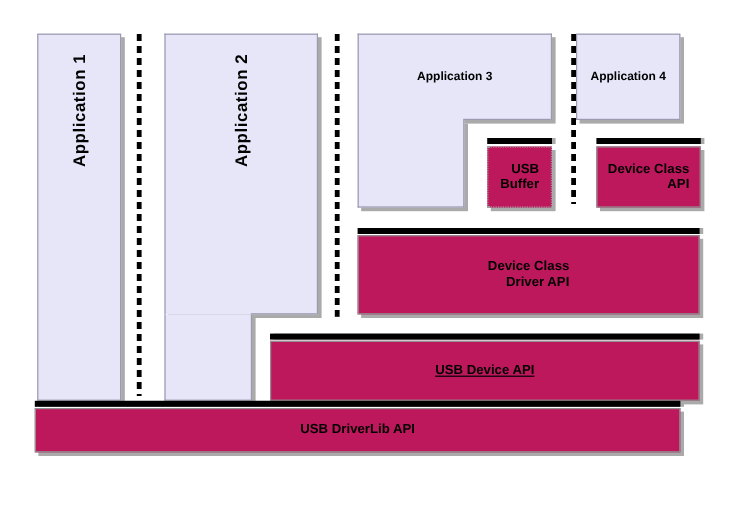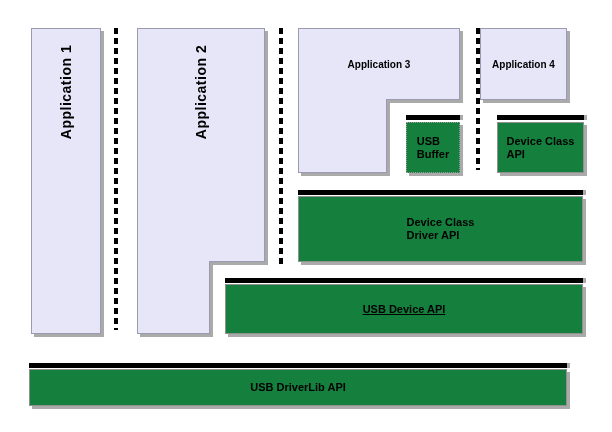--- a/index.html
+++ b/index.html
@@ -33,25 +33,25 @@
   .vdash{
     position:absolute;width:4px;
     background:repeating-linear-gradient(to bottom,var(--bar-color,#000) 0 6px,transparent 6px 10px);
   }
   .apibox{position:absolute;}
   .bar{
     height:5px;background:var(--bar-color,#000);
     box-shadow:3px 0 0 var(--shadow-color,#aaa);
   }
   .body{
-    box-sizing:border-box;background:#15803d;
+    box-sizing:border-box;background:#be185d;
     border:1px solid var(--box-border,#909090);
     box-shadow:3px 3px 0 var(--shadow-color,#aaa);
     display:flex;align-items:center;justify-content:center;
-    text-align:left;font-size:11px;line-height:13px;white-space:pre-line;
+    text-align:right;font-size:11px;line-height:13px;white-space:pre-line;
   }
   .body.dotted{border:1px dotted var(--dot-border,#a0a0a0);}
   .gap1{margin-top:1px;}
   .gap2{margin-top:2px;}
 </style>
 </head>
 <body>
 
 <div class="canvas">
 
@@ -109,20 +109,20 @@
     </div>
   </div>
 
   <div class="apibox" style="left:225px;top:278px;width:358px;">
     <div class="bar"></div>
     <div class="body gap1" style="height:50px;text-decoration:underline;">
       <span>USB Device API</span>
     </div>
   </div>
 
-  <div class="apibox" style="left:29px;top:363px;width:538px;">
+  <div class="apibox" style="left:29px;top:334px;width:538px;">
     <div class="bar"></div>
     <div class="body gap1" style="height:37px;">
       <span>USB DriverLib API</span>
     </div>
   </div>
 
 </div>
 
 </body></html>

